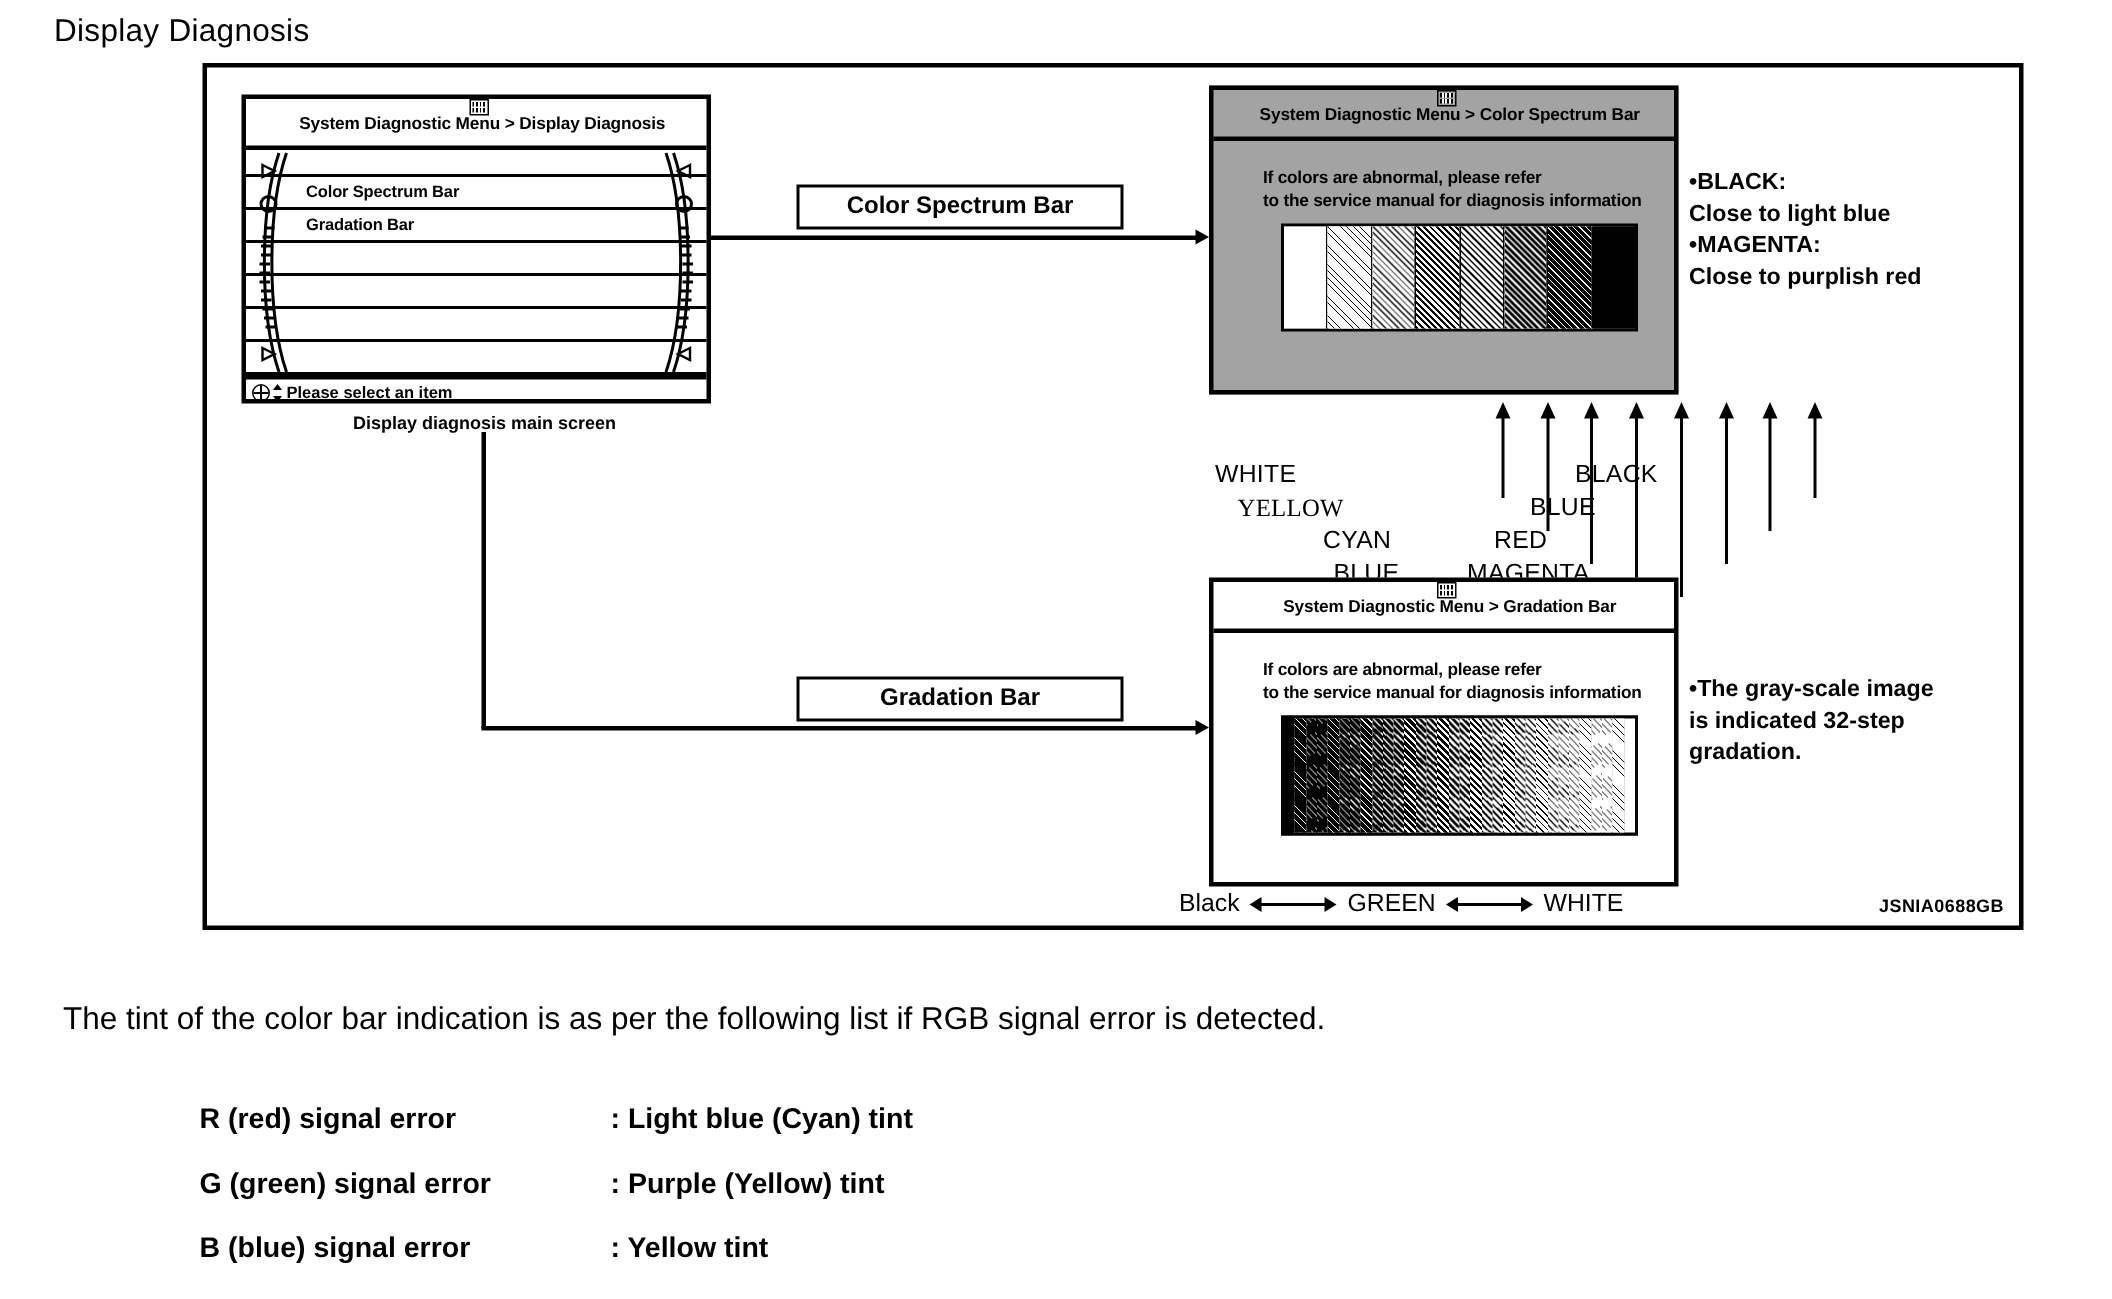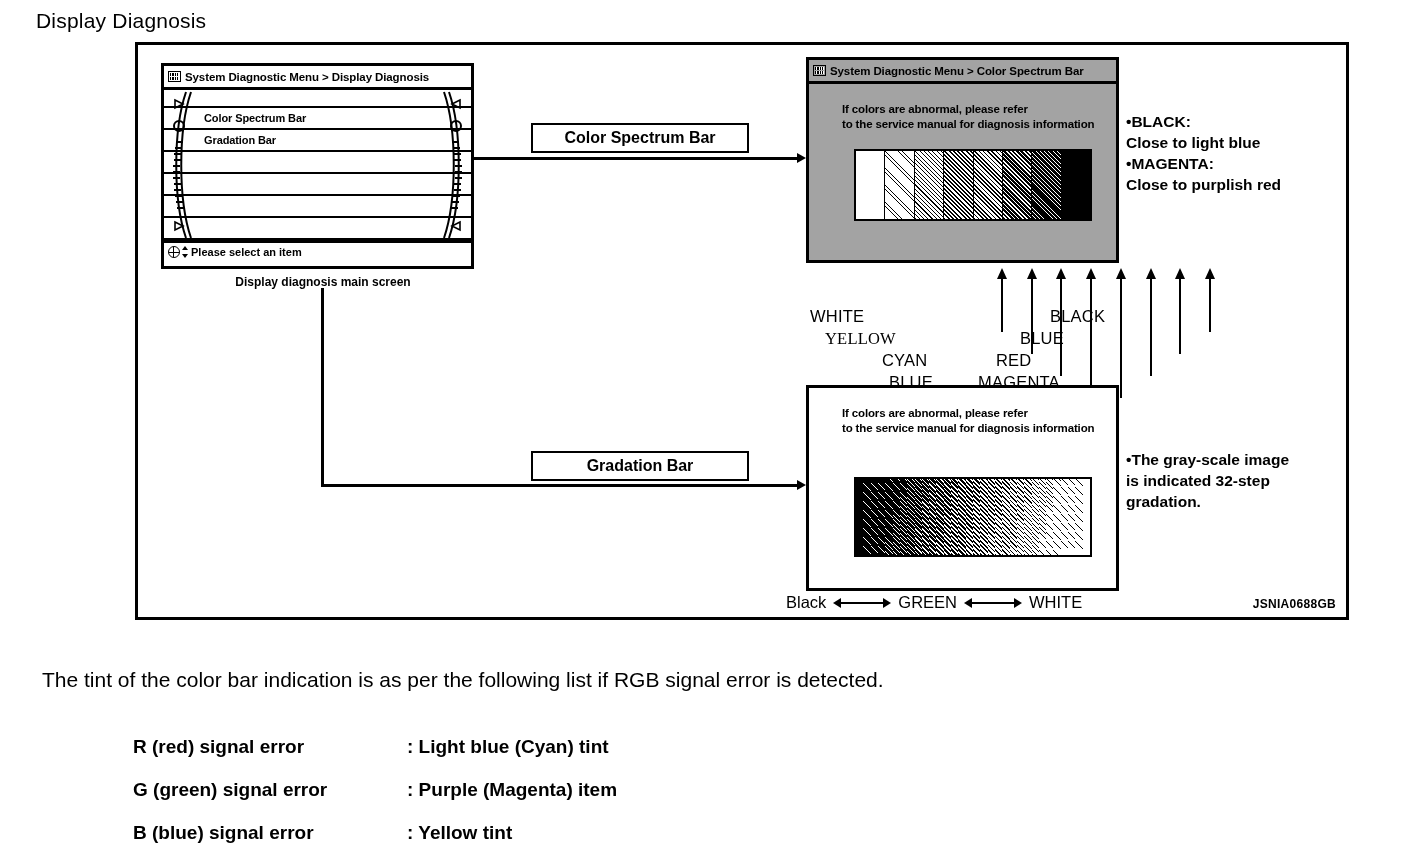--- a/index.html
+++ b/index.html
@@ -28,23 +28,23 @@
     background:#fff;
   }
 
   
   #main-screen{
     position:absolute; left:23px; top:18px;
     width:313px; height:206px;
     border:3px solid #000; background:#fff;
   }
   .scr-titlebar{
-    height:24px; border-bottom:3px solid #000;
+    height:34px; border-bottom:3px solid #000;
     display:flex; align-items:center; padding-left:4px;
-    font-size:11.5px; font-weight:bold; white-space:nowrap;
+    font-size:11.5px; font-weight:bold; white-space:nowrap;flex-direction:column;
   }
   .scr-titlebar .tb-text{ margin-left:4px; letter-spacing:-.1px;}
   .hud-icon{
     width:13px;height:11px;border:1.6px solid #000;
     display:inline-block;position:relative;flex:0 0 auto;
   }
   .hud-icon::before{
     content:""; position:absolute; left:1px; top:1.2px;
     width:9px; height:2.4px;
     background:repeating-linear-gradient(90deg,#000 0 1.2px,#fff 1.2px 2.4px);
@@ -376,20 +376,24 @@
   <div class="clabel" style="left:840px; top:328px;">MAGENTA</div>
 
   <div class="sidenote" id="note-color">
     <div>•BLACK:</div>
     <div>Close to light blue</div>
     <div>•MAGENTA:</div>
     <div>Close to purplish red</div>
   </div>
 
   <div id="grad-screen">
+    <div class="scr-titlebar">
+      <span class="hud-icon"></span>
+      <span class="tb-text">System Diagnostic Menu &gt; Gradation Bar</span>
+    </div>
     <div class="scr-note">
       <div>If colors are abnormal, please refer</div>
       <div>to the service manual for diagnosis information</div>
     </div>
     <div id="grad-bar">
         <div class="gseg" style="background: rgb(0, 0, 0);"></div>
         <div class="gseg" style="background: repeating-linear-gradient(45deg, rgb(0, 0, 0) 0px, rgb(0, 0, 0) 2.9px, rgb(255, 255, 255) 2.9px, rgb(255, 255, 255) 3.2px), repeating-linear-gradient(-45deg, rgb(0, 0, 0) 0px, rgb(0, 0, 0) 2.03px, transparent 2.03px, transparent 4.1px) rgb(255, 255, 255);"></div>
         <div class="gseg" style="background: repeating-linear-gradient(45deg, rgb(0, 0, 0) 0px, rgb(0, 0, 0) 2.9px, rgb(255, 255, 255) 2.9px, rgb(255, 255, 255) 3.2px), repeating-linear-gradient(-45deg, rgb(0, 0, 0) 0px, rgb(0, 0, 0) 2.03px, transparent 2.03px, transparent 4.1px) rgb(255, 255, 255);"></div>
         <div class="gseg" style="background: repeating-linear-gradient(45deg, rgb(0, 0, 0) 0px, rgb(0, 0, 0) 2.89px, rgb(255, 255, 255) 2.89px, rgb(255, 255, 255) 3.2px), repeating-linear-gradient(-45deg, rgb(0, 0, 0) 0px, rgb(0, 0, 0) 2.02px, transparent 2.02px, transparent 4.1px) rgb(255, 255, 255);"></div>
         <div class="gseg" style="background: repeating-linear-gradient(45deg, rgb(0, 0, 0) 0px, rgb(0, 0, 0) 2.79px, rgb(255, 255, 255) 2.79px, rgb(255, 255, 255) 3.2px), repeating-linear-gradient(-45deg, rgb(0, 0, 0) 0px, rgb(0, 0, 0) 1.95px, transparent 1.95px, transparent 4.1px) rgb(255, 255, 255);"></div>
@@ -450,19 +454,19 @@
 
 <div id="lead-text">The tint of the color bar indication is as per the following list if RGB signal error is detected.</div>
 
 <div id="error-list">
   <div class="erow">
     <span class="ename">R (red) signal error</span>
     <span class="etint">: Light blue (Cyan) tint</span>
   </div>
   <div class="erow">
     <span class="ename">G (green) signal error</span>
-    <span class="etint">: Purple (Magenta) item</span>
+    <span class="etint">: Purple (Yellow) tint</span>
   </div>
   <div class="erow">
     <span class="ename">B (blue) signal error</span>
     <span class="etint">: Yellow tint</span>
   </div>
 </div>
 
 </body></html>

